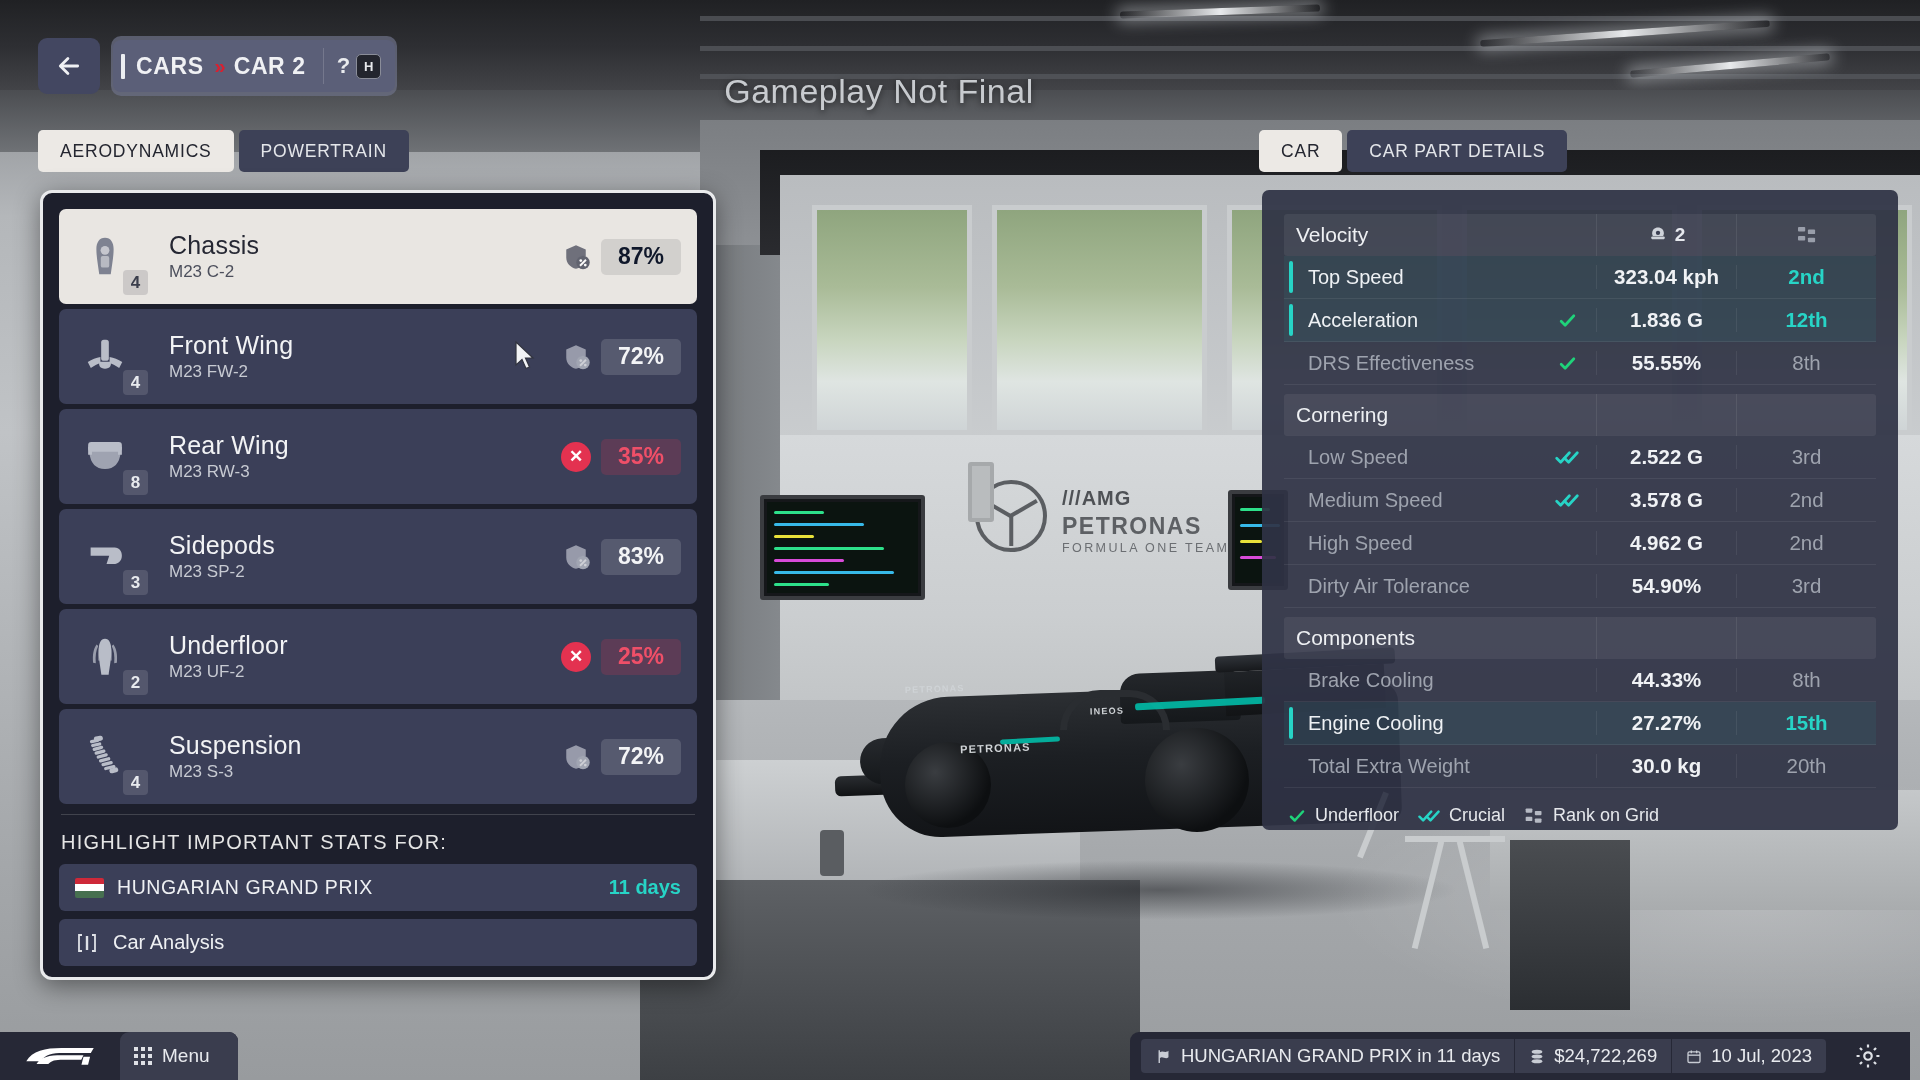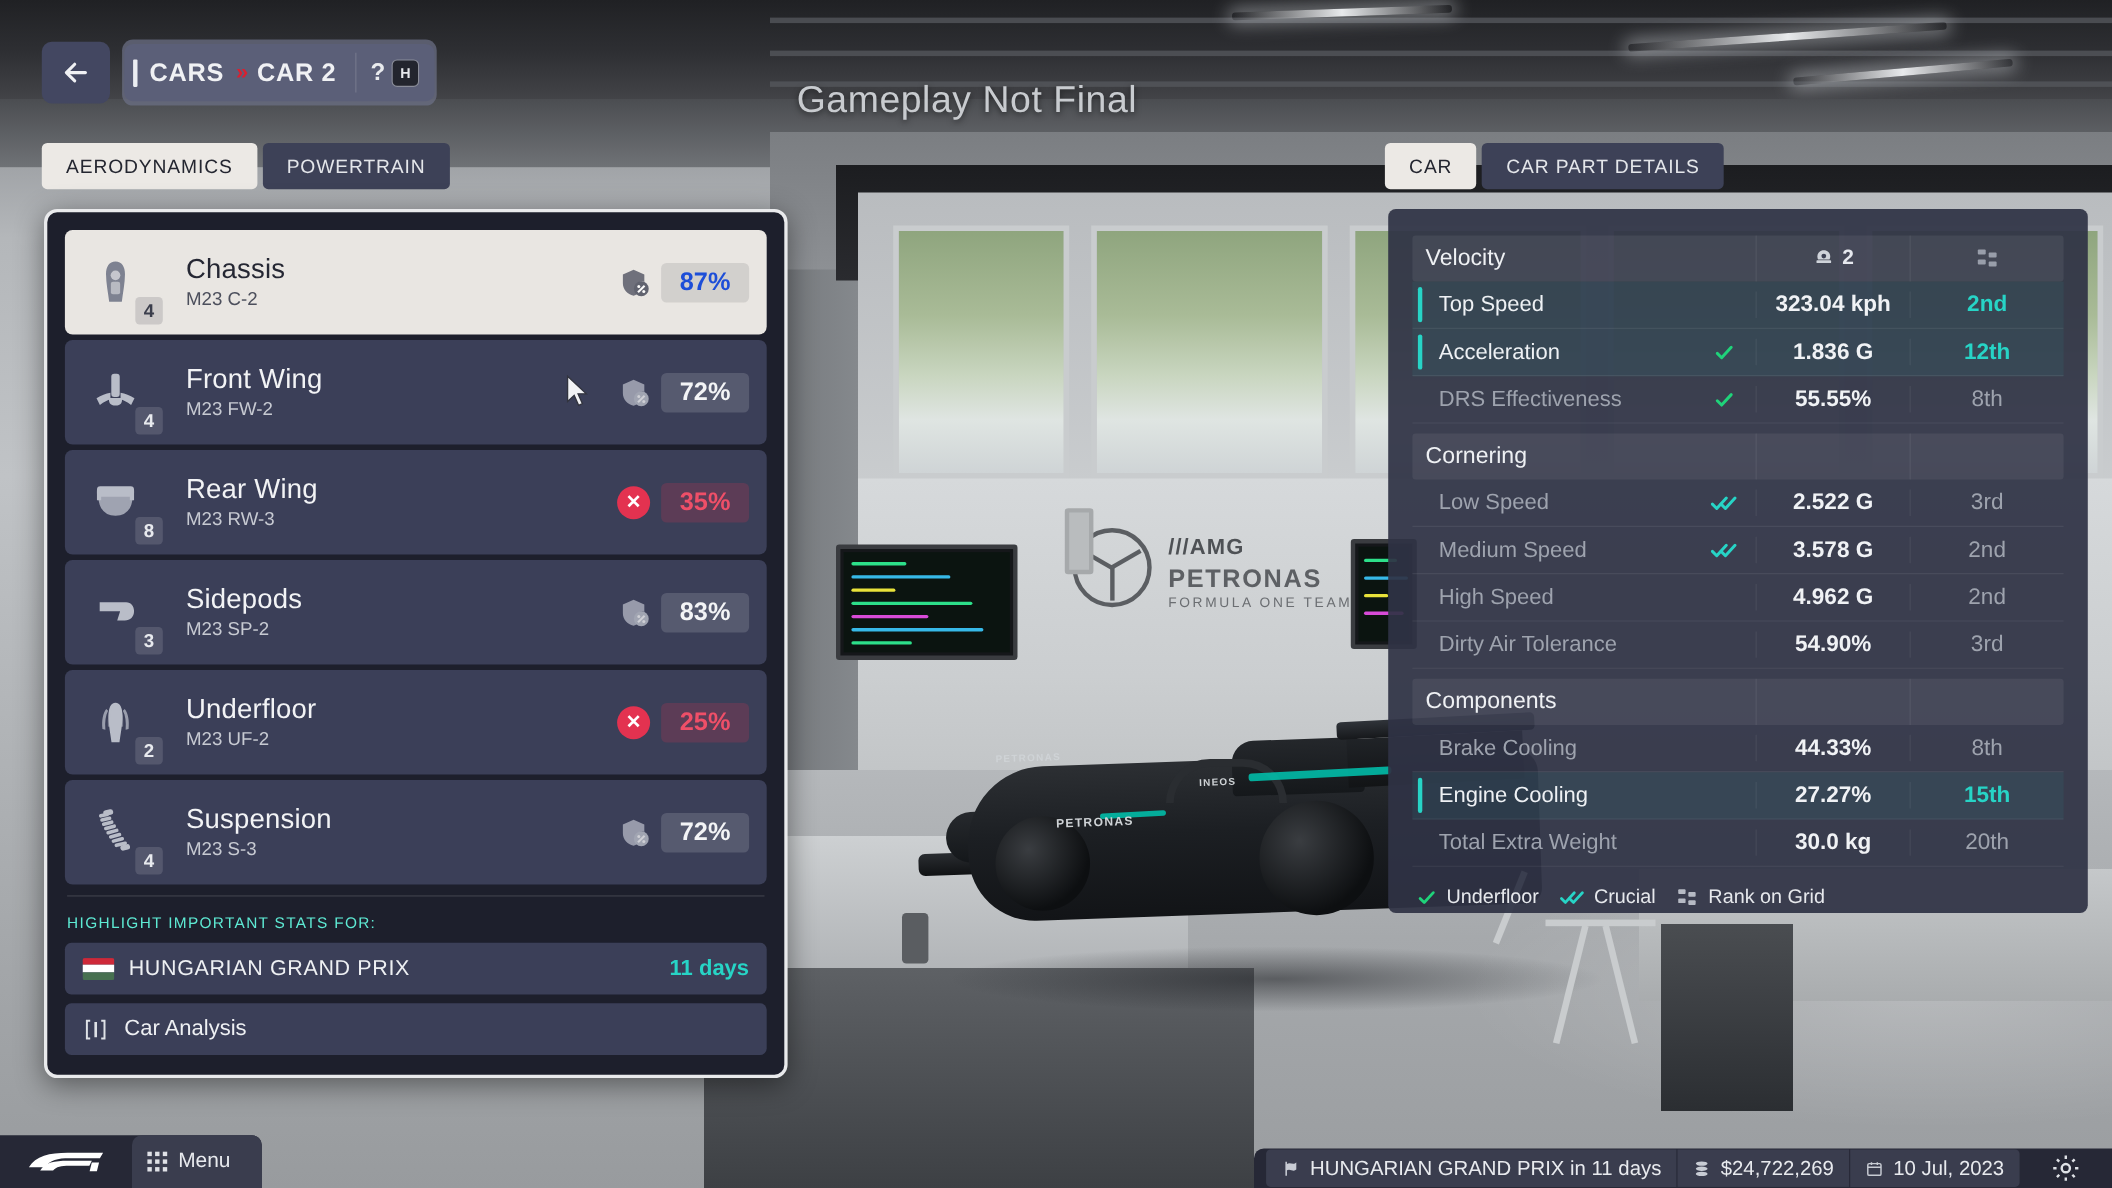--- a/index.html
+++ b/index.html
@@ -237,26 +237,26 @@
     width:30px; height:30px; border-radius:50%; background:#e33250;
     display:flex; align-items:center; justify-content:center;
     color:#fff; font-size:17px; font-weight:bold; line-height:1;
   }
   .pct {
     min-width:80px; height:36px; border-radius:5px;
     background:rgba(255,255,255,.14); color:#f3f4f6;
     font-size:23px; font-weight:bold;
     display:flex; align-items:center; justify-content:center;
   }
-  .part-row.sel .pct { background:rgba(46,48,58,.12); color:#1d4ed8; }
+  .part-row.sel .pct { background:rgba(46,48,58,.12); color:#0f172a; }
   .pct.bad { background:rgba(227,50,80,.2); color:#ef4f68; }
 
   .divider { height:1px; background:rgba(255,255,255,.16); margin:10px 2px 0; }
   .hl-label {
-    color:#5eead4; font-size:14px; letter-spacing:1.2px; margin:16px 0 10px 2px;
+    color:#e5e5e5; font-size:20px; letter-spacing:1.2px; margin:16px 0 10px 2px;
   }
   .hl-row {
     height:47px; background:#3b3f58; border-radius:6px;
     display:flex; align-items:center; padding:0 16px; margin-bottom:8px;
   }
   .flag {
     width:29px; height:20px; border-radius:2px; overflow:hidden; margin-right:13px;
     display:flex; flex-direction:column;
   }
   .flag i { flex:1; }
@@ -319,21 +319,21 @@
   }
   .f1-logo { width:120px; display:flex; align-items:center; justify-content:center; }
   .menu-btn {
     flex:1; height:100%; background:#3a3d4e; border-radius:9px 9px 0 0;
     display:flex; align-items:center; gap:10px; padding-left:14px;
   }
   .grid-ico { display:grid; grid-template-columns:repeat(3,4px); gap:3px; }
   .grid-ico i { width:4px; height:4px; background:#dfe1e6; }
   .menu-txt { color:#e8eaee; font-size:19px; }
   .bb-right {
-    position:absolute; right:0; bottom:0; height:36px;
+    position:absolute; right:10px; bottom:0; height:48px;
     background:#262836; border-radius:9px 0 0 0; display:flex; align-items:center;
   }
   .bb-seg {
     height:34px; background:#3a3d4e; display:flex; align-items:center; gap:9px;
     padding:0 14px; margin-left:1px; color:#e8eaee; font-size:18.5px; white-space:nowrap;
   }
   .bb-seg:first-child { border-radius:4px 0 0 4px; margin-left:11px; }
   .gear-btn { width:84px; display:flex; align-items:center; justify-content:center; }
 </style>
 </head>

